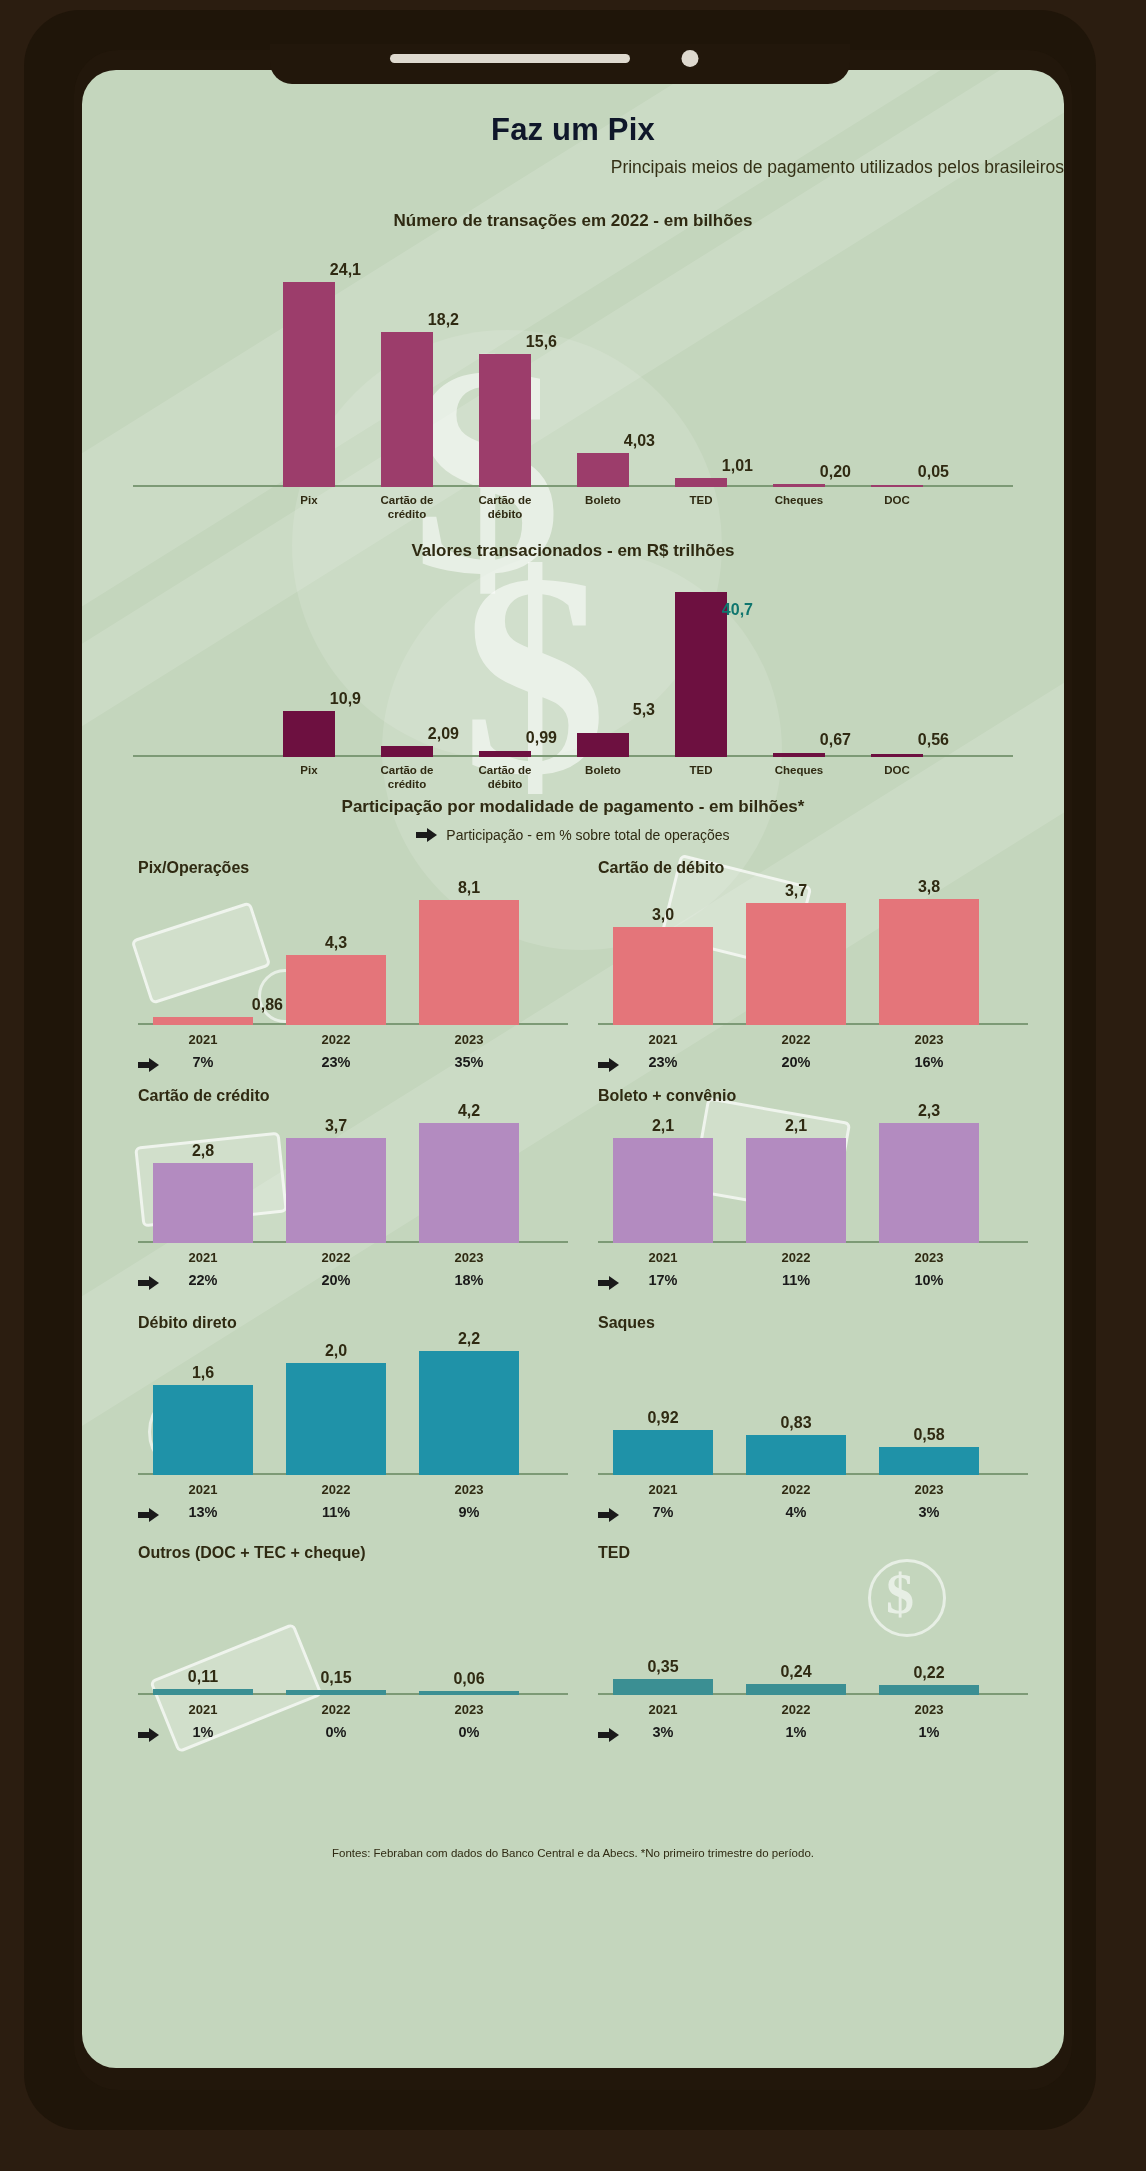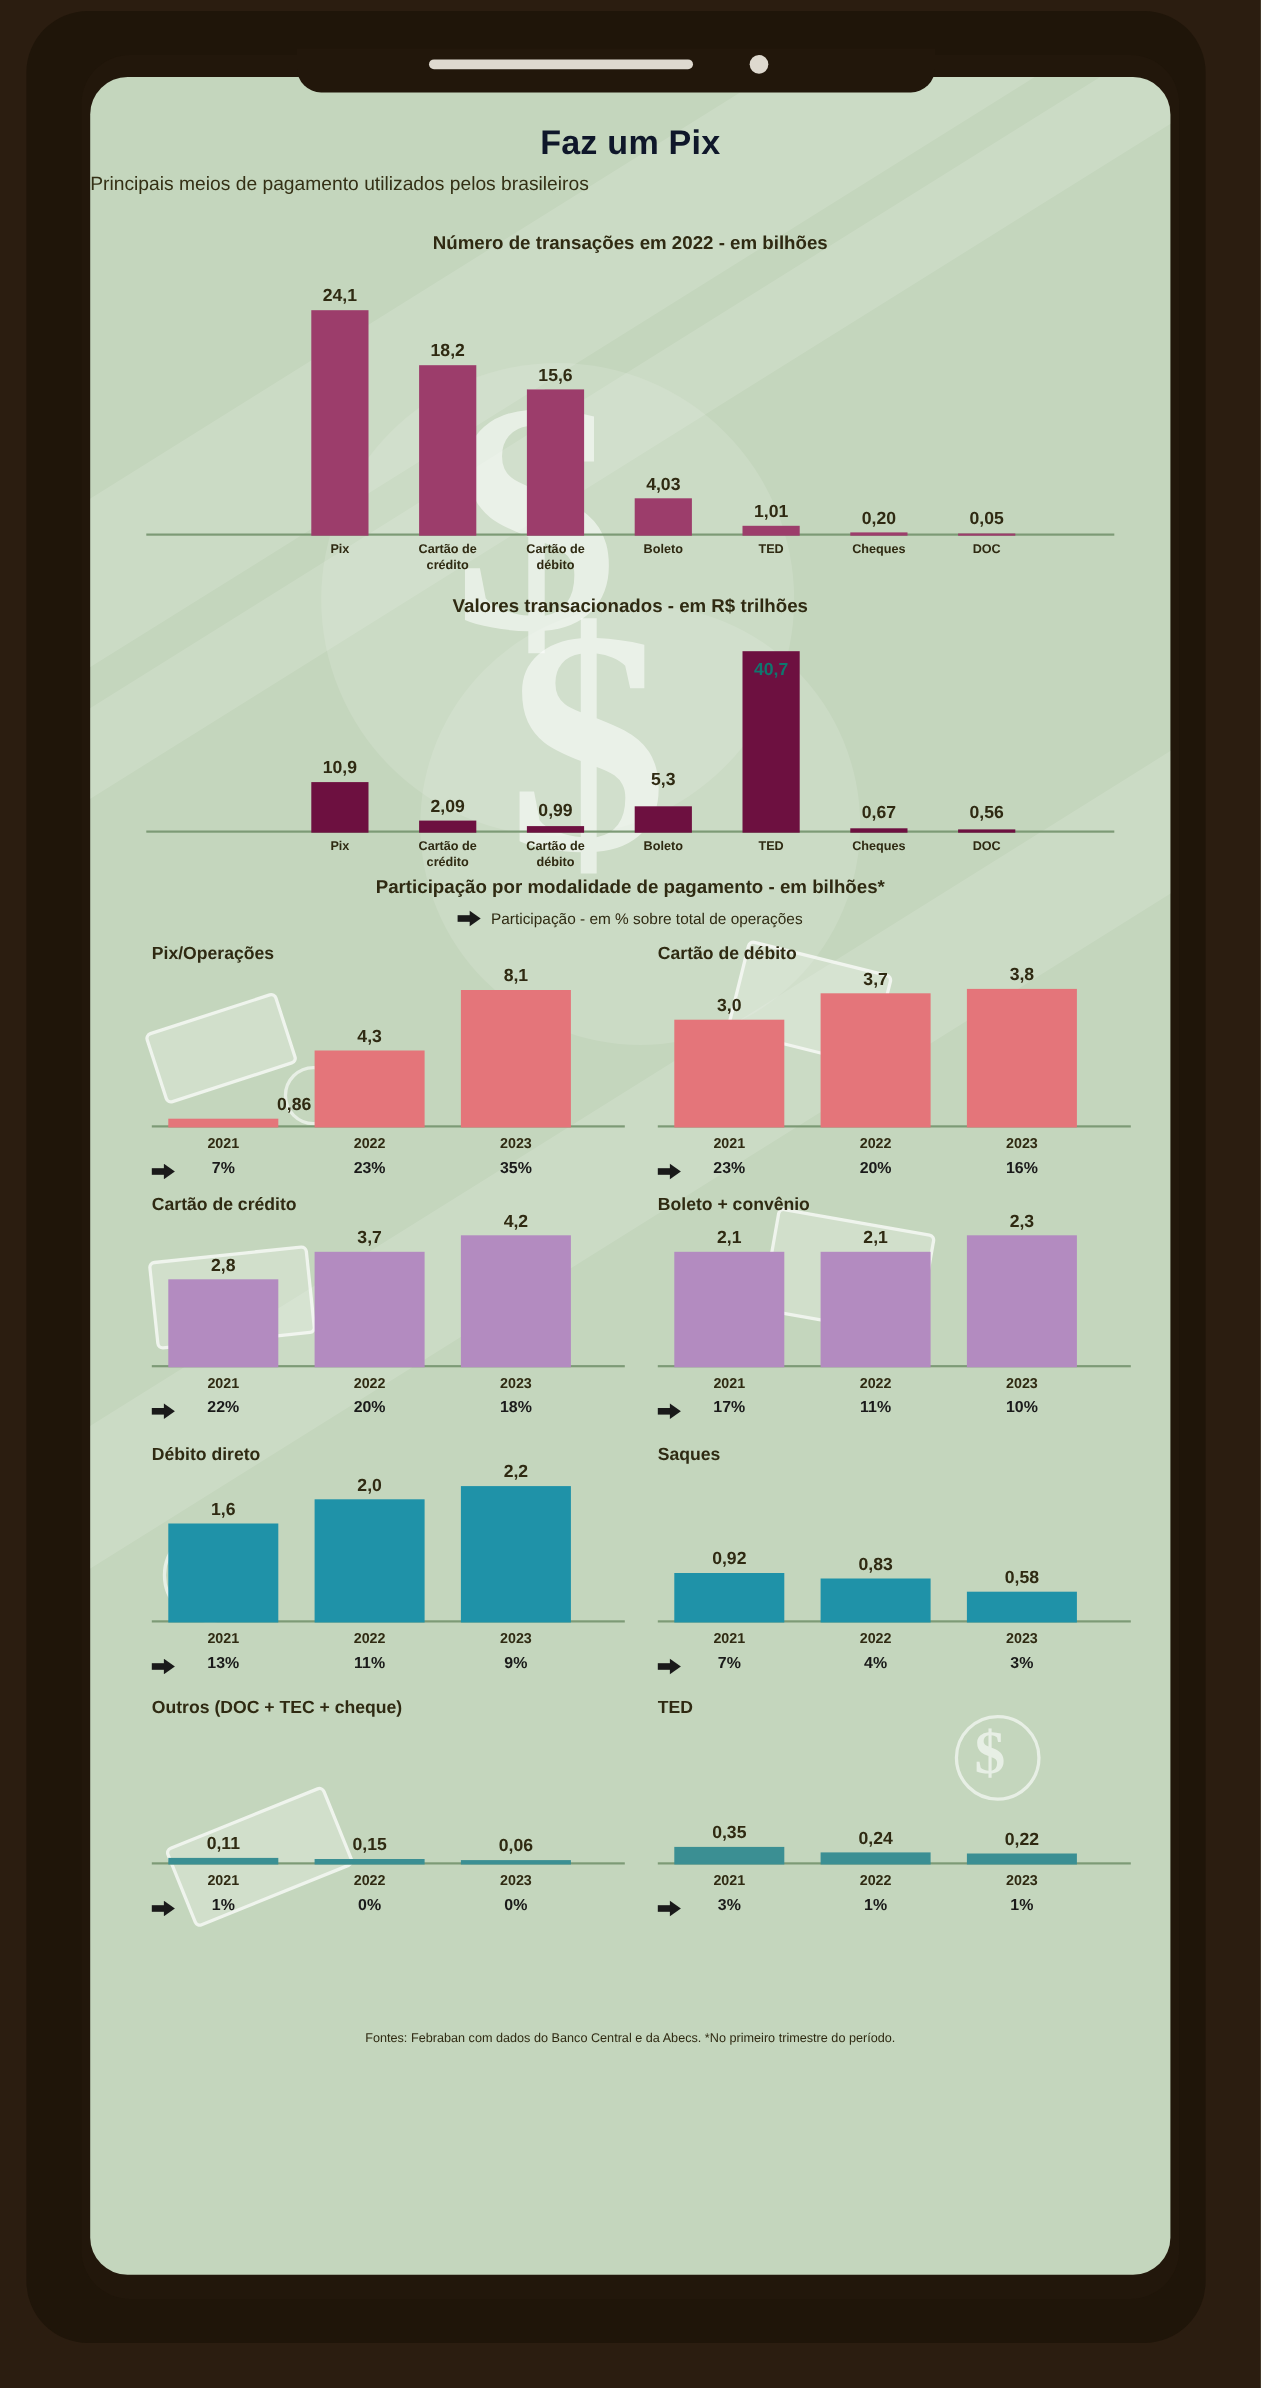--- a/index.html
+++ b/index.html
@@ -117,21 +117,21 @@
   
   #title {
     text-align: center;
     font-size: 31px;
     font-weight: bold;
     color: #0f172a;
     margin-top: 42px;
     letter-spacing: .2px;
   }
   #subtitle {
-    text-align: left;
+    text-align: right;
     font-size: 17.5px;
     color: #343015;
     margin-top: 9px;
   }
 
   .section-title {
     text-align: center;
     font-size: 17px;
     font-weight: bold;
     color: #2f2a12;
@@ -157,21 +157,21 @@
   }
   .tbar .bar {
     position: absolute;
     bottom: 0;
     width: 100%;
   }
   .tbar .val {
     position: absolute;
     width: 200%;
     left: -50%;
-    text-align: center;
+    text-align: right;
     font-size: 16px;
     font-weight: bold;
     color: #2f2a12;
   }
   .tbar .val.inside {
     color: #0f766e;
   }
   .tbar .lbl {
     position: absolute;
     top: 100%;

